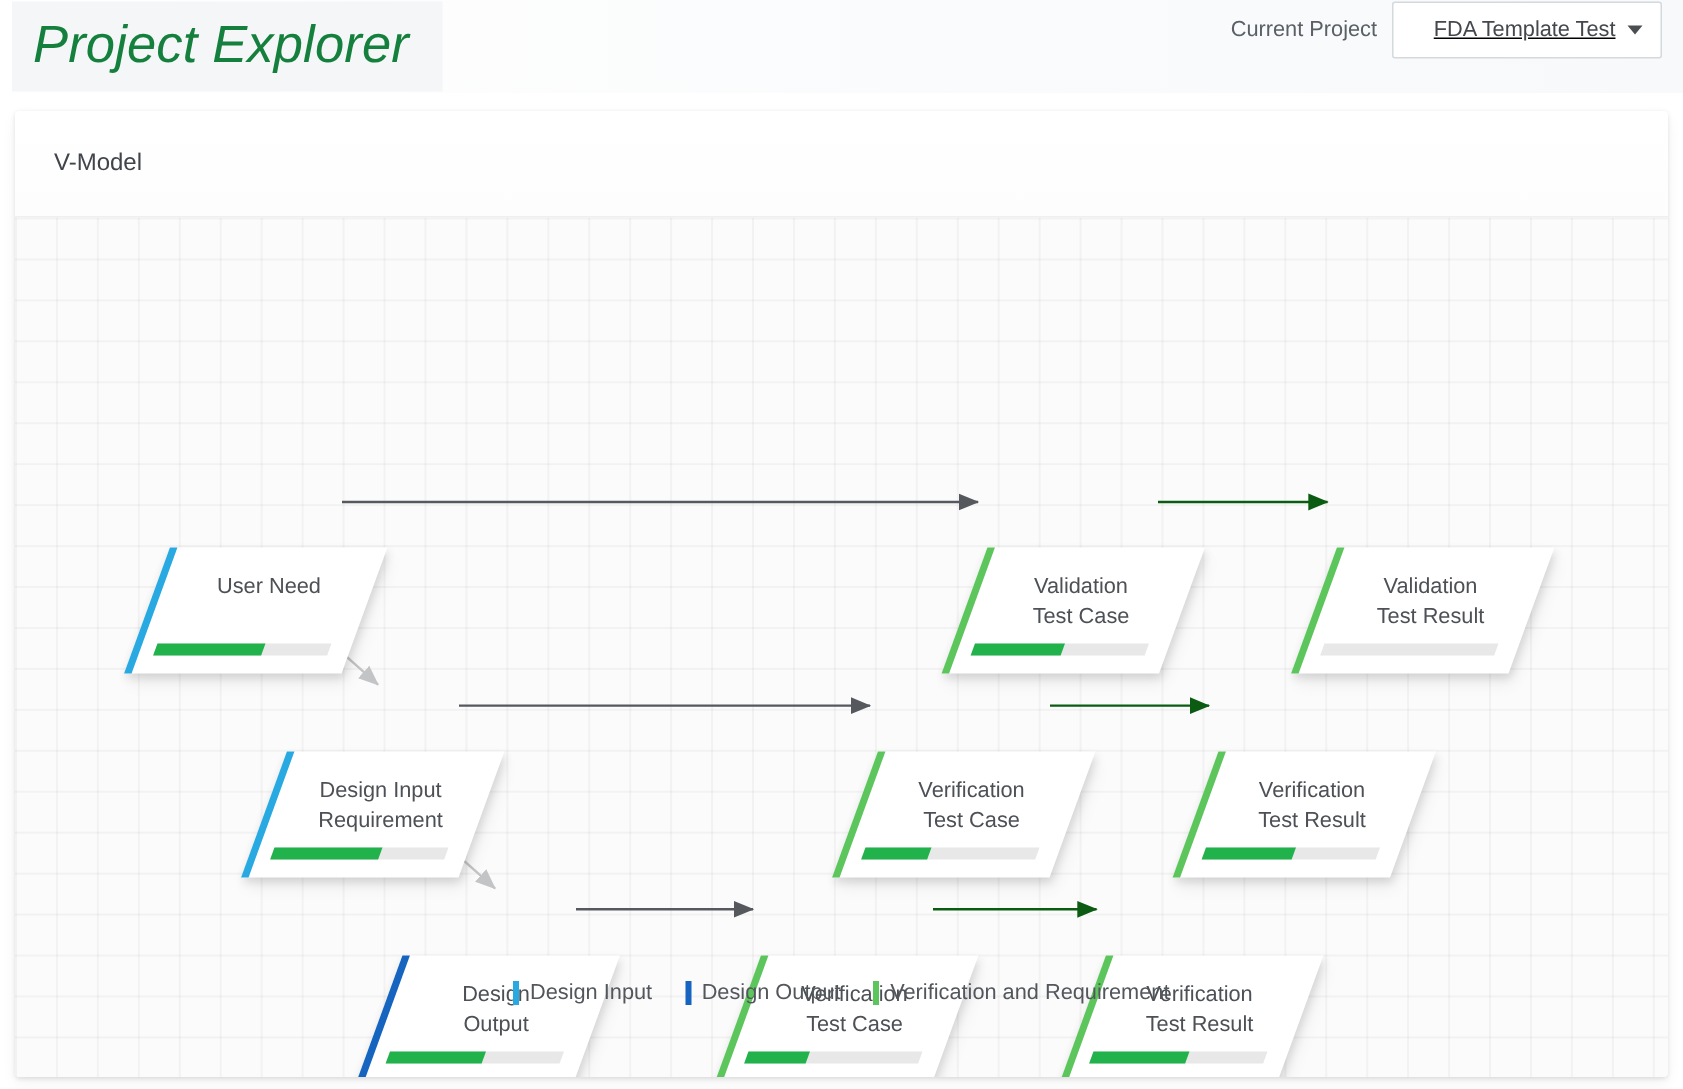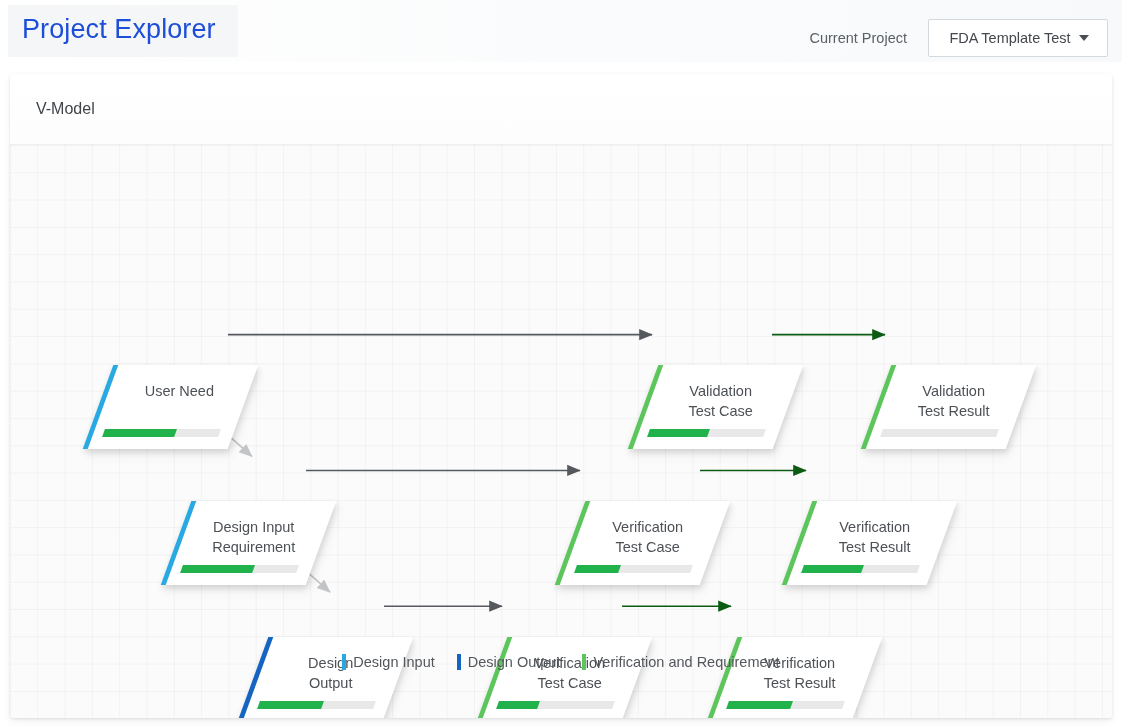--- a/index.html
+++ b/index.html
@@ -19,53 +19,55 @@
     position: relative;
     height: 62px;
     background: linear-gradient(to right, #ffffff 0%, #fafbfc 55%, #f7f9fb 100%);
     display: flex;
     align-items: center;
   }
 
   .page-title {
     margin-left: 8px;
     padding: 10px 22px 12px 14px;
-    font-size: 27px;
+    font-size: 35px;
     font-weight: 400;
-    color: #1d4ed8;
+    color: #15803d;
     letter-spacing: 0.1px;
     background: #f4f6f8;
     line-height: 1.1;
+    font-style: italic;
   }
 
   .topbar-right {
     position: absolute;
     right: 14px;
-    top: 19px;
-    display: flex;
-    align-items: center;
-    gap: 21px;
+    top: 1px;
+    display: flex;
+    align-items: center;
+    gap: 10px;
   }
 
   .current-project-label {
     font-size: 14.5px;
     color: #5b6066;
   }
 
   .project-select {
     width: 180px;
     height: 38px;
     border: 1px solid #d4d9de;
     background: #ffffff;
     border-radius: 2px;
     display: flex;
     align-items: center;
-    justify-content: center;
+    justify-content: flex-end;
     padding: 0 12px 0 14px;
     cursor: pointer;
+    text-decoration: underline;
   }
   .project-select-value {
     font-size: 14.5px;
     color: #44484d;
     white-space: nowrap;
   }
   .caret {
     width: 0; height: 0;
     border-left: 5px solid transparent;
     border-right: 5px solid transparent;

